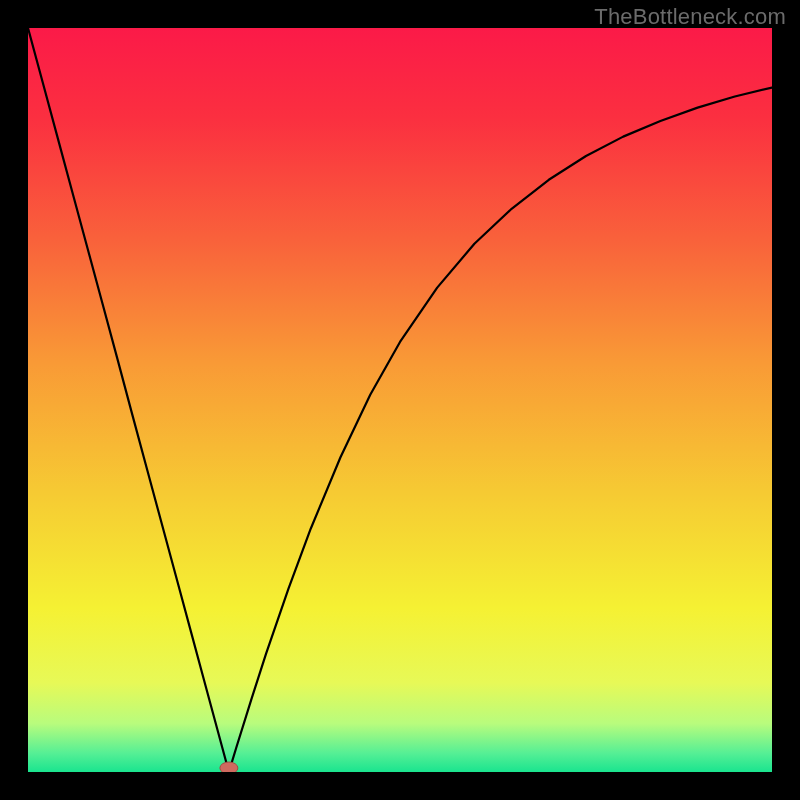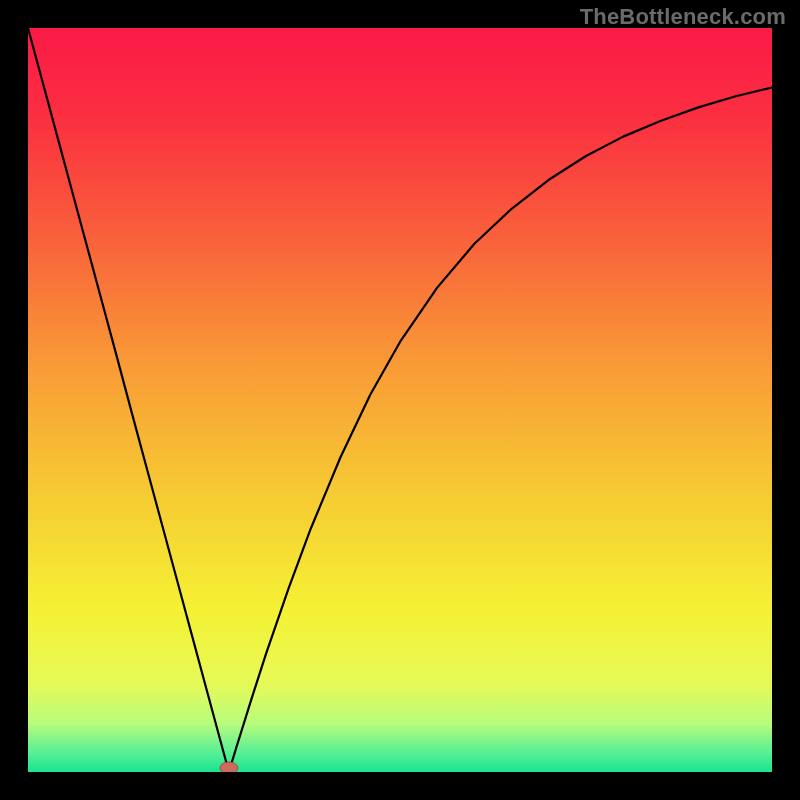--- a/index.html
+++ b/index.html
@@ -22,21 +22,21 @@
     left: 28px;
     top: 28px;
     width: 744px;
     height: 744px;
     overflow: hidden;
   }
   .attribution {
     position: absolute;
     top: 4px;
     right: 14px;
-    font-weight: 700;
+    font-weight: 400;
     color: #6b6b6b;
     font-size: 22px;
     letter-spacing: 0.2px;
   }
   svg { display: block; }
 </style>
 </head>
 <body>
 <div class="frame">
 

